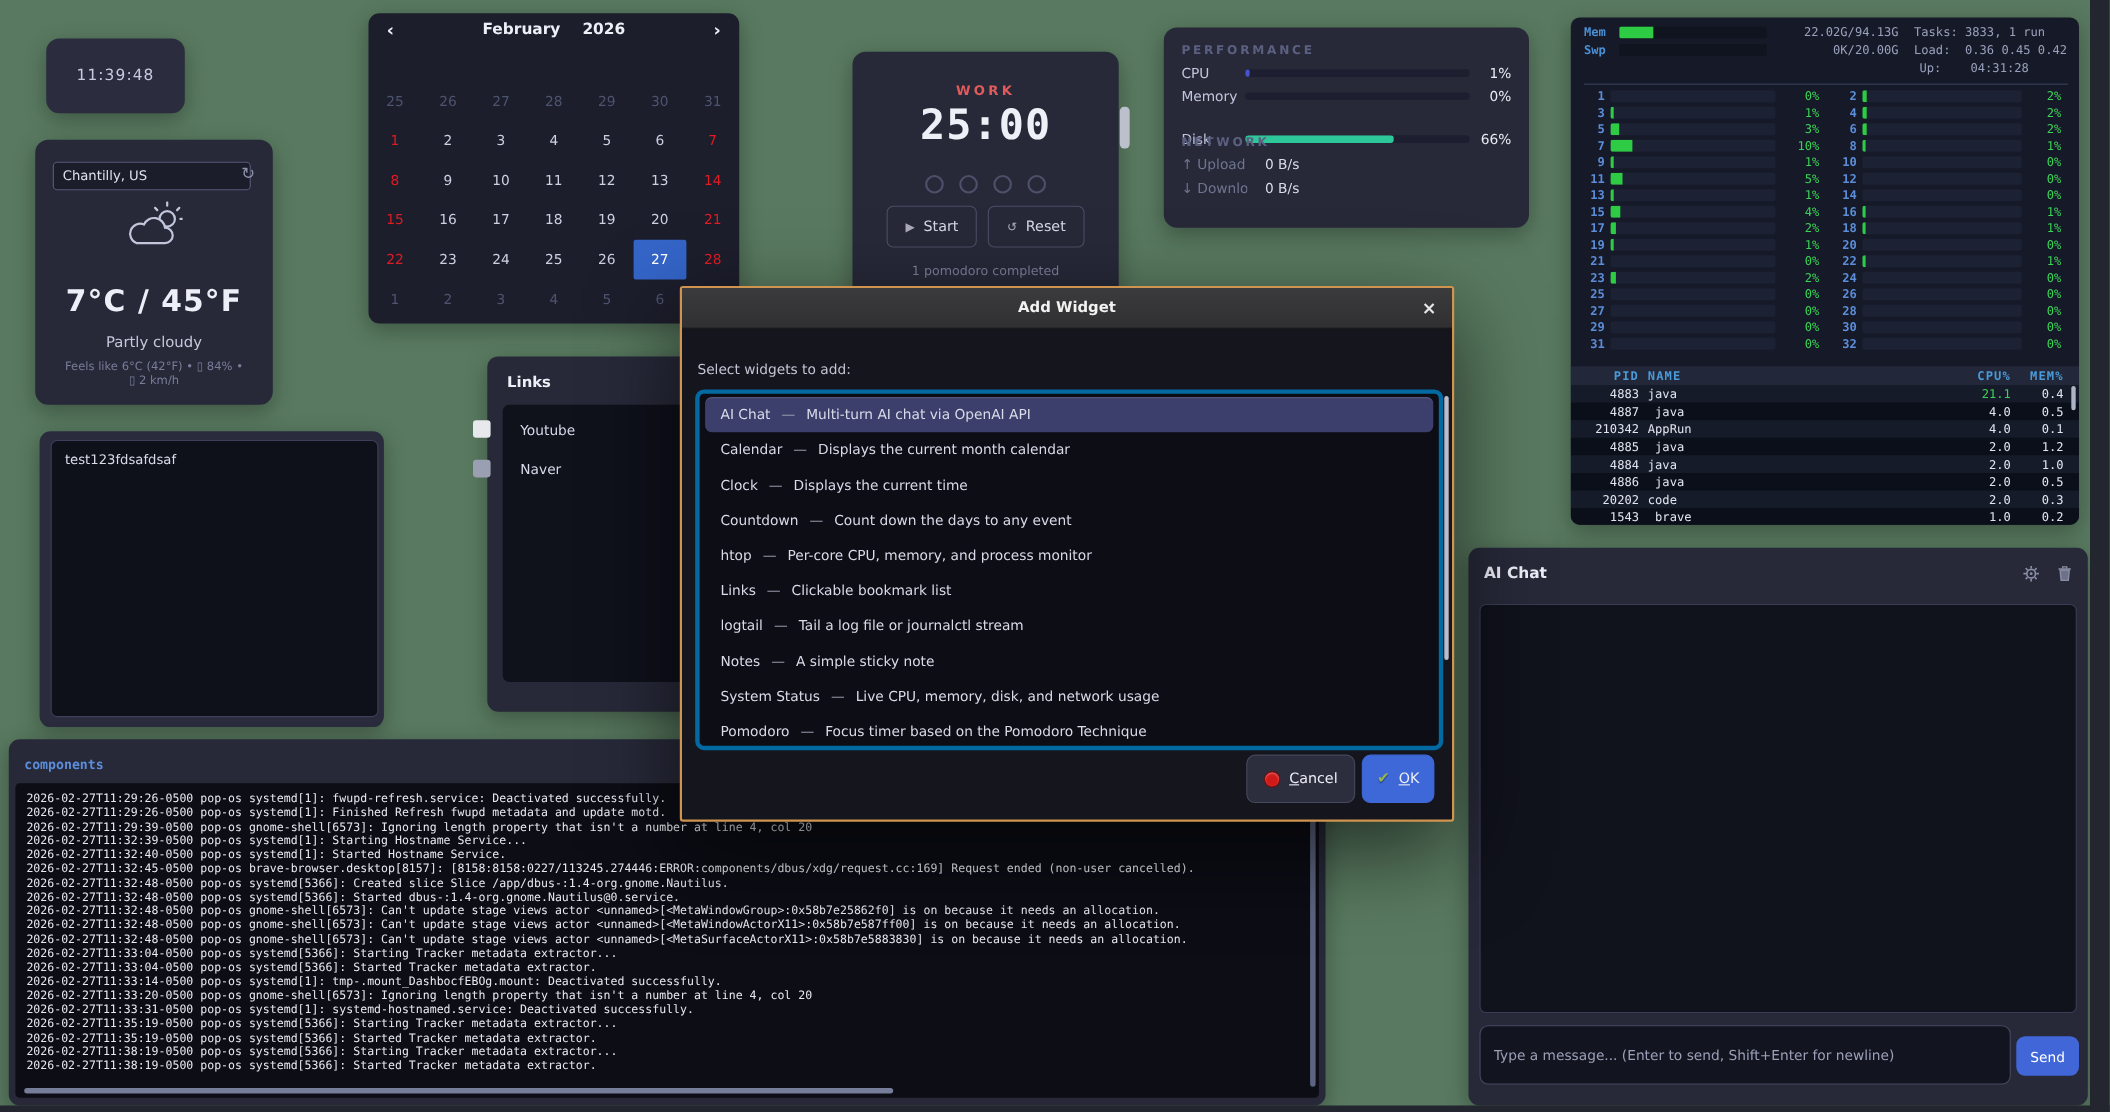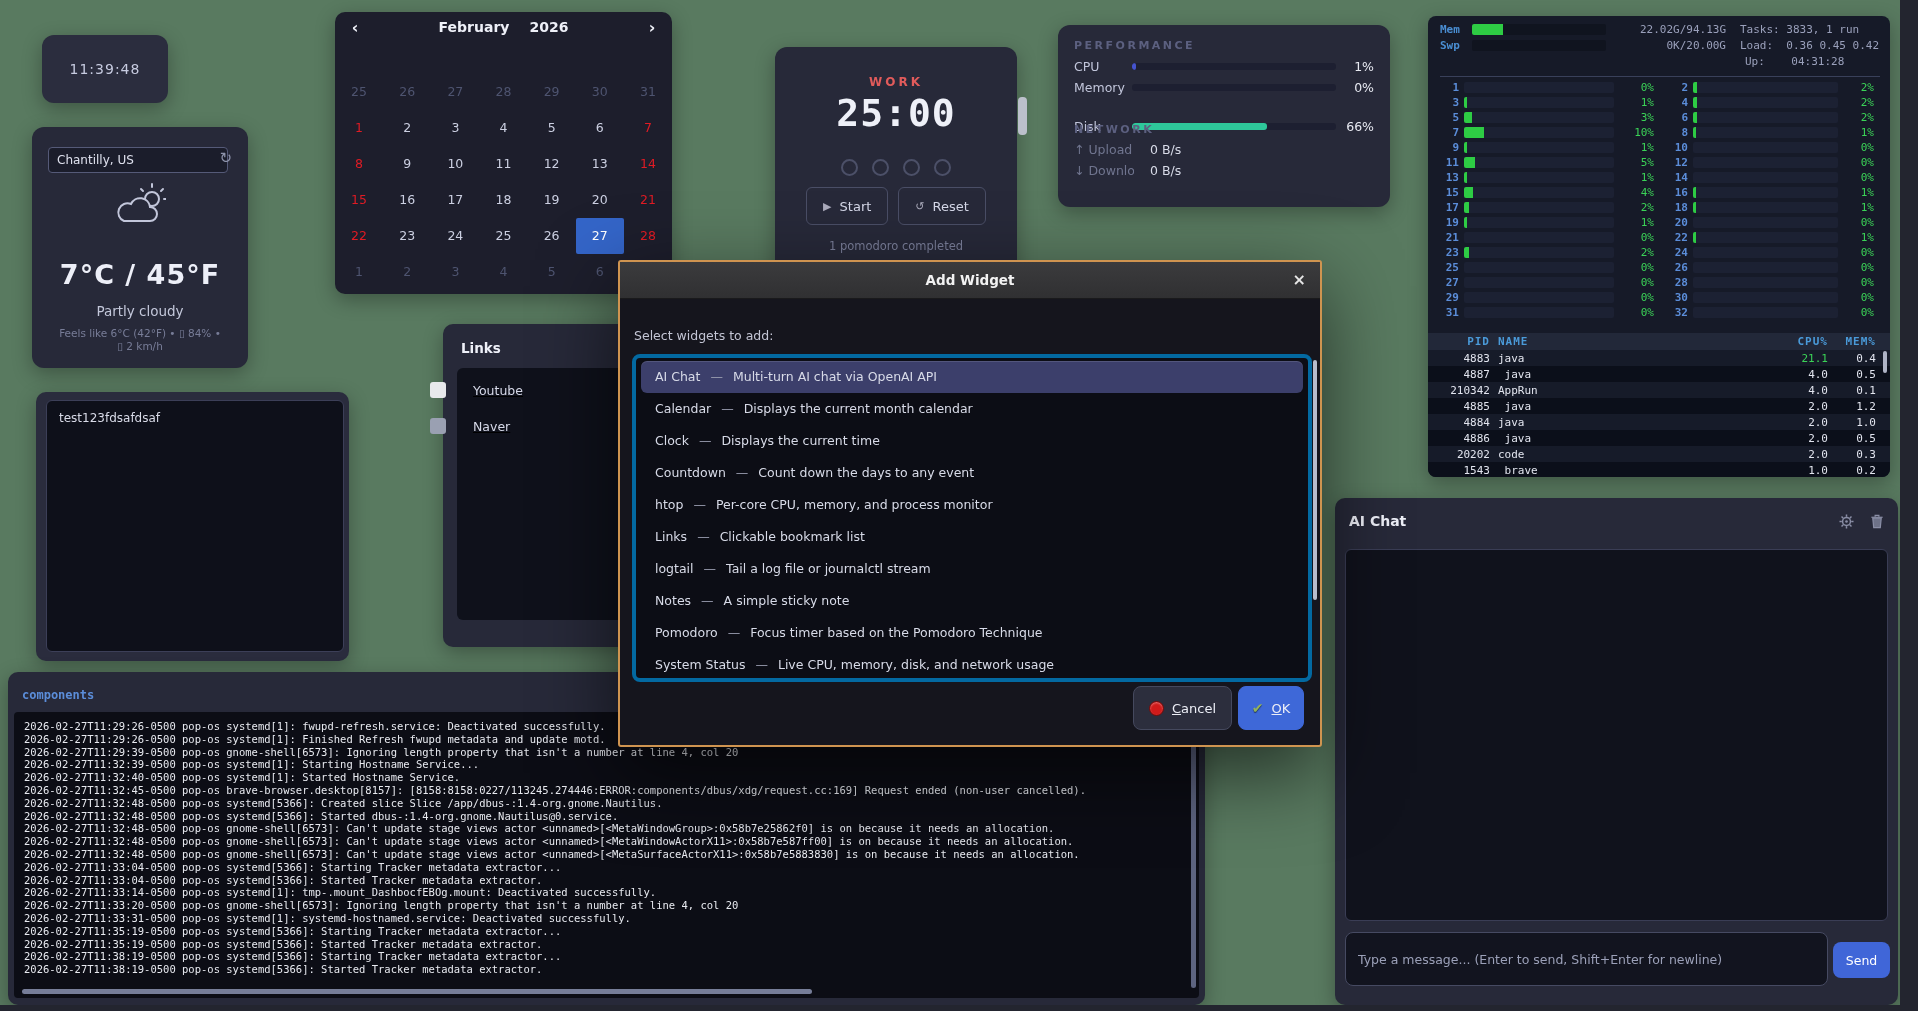--- a/index.html
+++ b/index.html
@@ -98,21 +98,21 @@
   .tc-cpu.green{color:#3bd357;}
   #htop .hscroll{position:absolute;right:3px;top:335px;width:4px;height:22px;background:#aeb3c5;border-radius:2px;}
 
   
   #notes{left:36px;top:392px;width:313px;height:269px;background:#2a2c3d;border-radius:10px;}
   #notes textarea{position:absolute;left:10px;top:8px;width:272px;height:230px;background:#0e101a;border:1px solid #3c3f58;border-radius:6px;color:#d9dbe8;font-size:12px;font-family:"DejaVu Sans",sans-serif;padding:10px 12px;resize:none;outline:none;}
 
   
   #links{left:443px;top:324px;width:245px;height:323px;border-radius:10px;}
   #links .ltitle{position:absolute;left:18px;top:16px;font-size:13.5px;font-weight:bold;color:#eef0f8;}
-  #links .llist{position:absolute;left:14px;top:44px;width:217px;height:252px;background:#0f111b;border-radius:6px;text-decoration:underline;}
+  #links .llist{position:absolute;left:14px;top:44px;width:217px;height:252px;background:#0f111b;border-radius:6px;}
   #links .litem{position:relative;height:28px;display:flex;align-items:center;margin-top:8px;cursor:pointer;}
   #links .fav{position:absolute;left:-27px;width:16px;height:16px;border-radius:3px;}
   #links .fav.white{background:#e8e9ec;}
   #links .fav.dimf{background:#9aa0b2;}
   #links .llabel{padding-left:16px;font-size:12.5px;color:#d6d9e8;}
 
   
   #logtail{left:8px;top:672px;width:1197px;height:333px;border-radius:10px;}
   #logtail .jtitle{position:absolute;left:14px;top:16px;font-family:"DejaVu Sans Mono",monospace;font-weight:bold;font-size:12px;color:#5b8dd9;}
   #logtail .larea{position:absolute;left:6px;top:40px;width:1185px;height:286px;background:#0c0d15;border-radius:4px;overflow:hidden;}
@@ -763,25 +763,25 @@
 
       <div class="awl-item">
         <span>logtail</span><span class="awl-dash">—</span><span>Tail a log file or journalctl stream</span>
       </div>
 
       <div class="awl-item">
         <span>Notes</span><span class="awl-dash">—</span><span>A simple sticky note</span>
       </div>
 
       <div class="awl-item">
+        <span>System Status</span><span class="awl-dash">—</span><span>Live CPU, memory, disk, and network usage</span>
+      </div>
+
+      <div class="awl-item">
         <span>Pomodoro</span><span class="awl-dash">—</span><span>Focus timer based on the Pomodoro Technique</span>
-      </div>
-
-      <div class="awl-item">
-        <span>System Status</span><span class="awl-dash">—</span><span>Live CPU, memory, disk, and network usage</span>
       </div>
     </div>
     <div class="lscroll"></div>
     <div class="dbtns">
       <div class="dbtn cancel">
         <span class="ic-stop"></span>
         <span><span class="ul">C</span><span>ancel</span></span>
       </div>
       <div class="dbtn ok">
         <span class="ic-check">✔</span>

